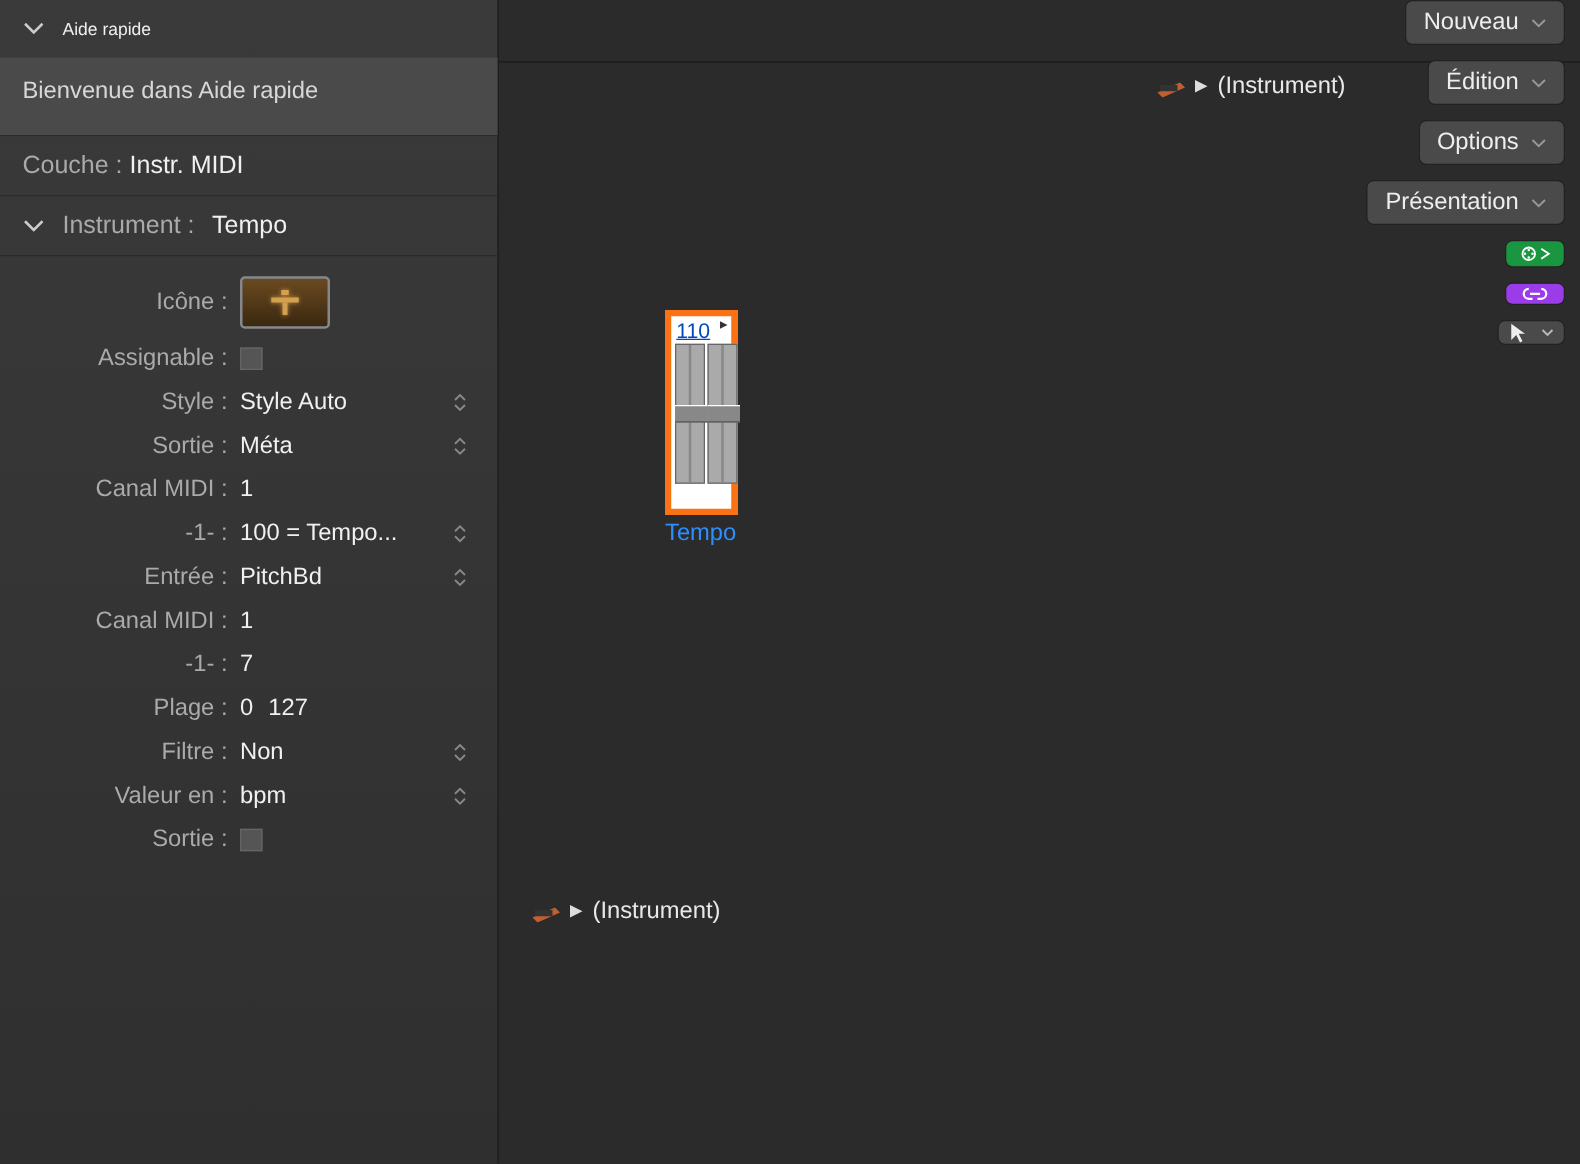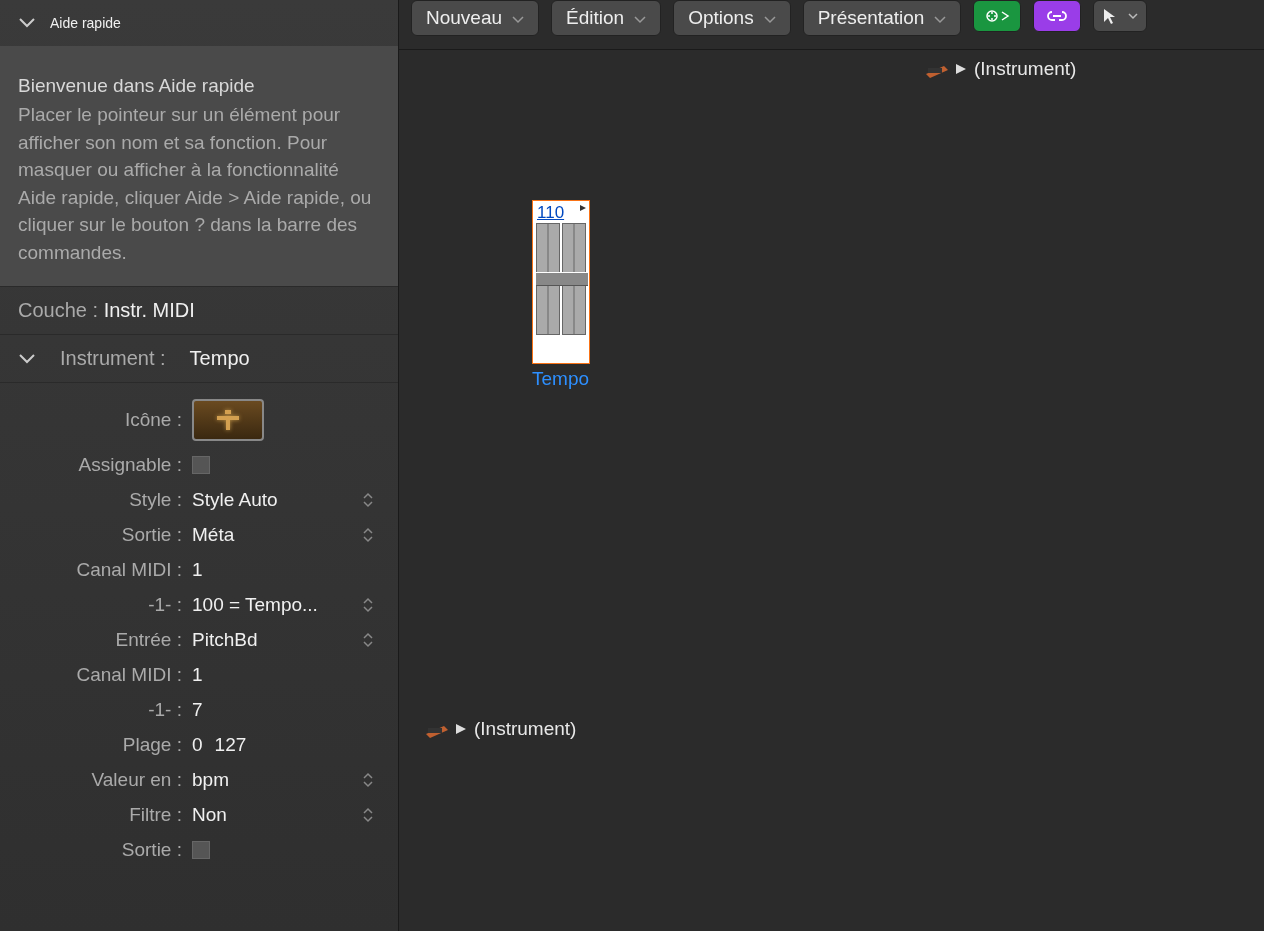--- a/index.html
+++ b/index.html
@@ -5,28 +5,28 @@
     * { box-sizing: border-box; margin: 0; padding: 0; font-family: -apple-system, "Helvetica Neue", Arial, sans-serif; }
     body { background: #2b2b2b; color: #ddd; width: 1264px; height: 931px; overflow: hidden; display: flex; }
     
     
     .sidebar { width: 399px; background: linear-gradient(to bottom, #3a3a3a 0%, #2f2f2f 100%); height: 100%; border-right: 1px solid #1a1a1a; }
     
     .help-header { display: flex; align-items: center; padding: 14px 18px; gap: 14px; }
     .chevron { width: 18px; height: 18px; display: inline-flex; align-items: center; justify-content: center; }
     .help-title { font-size: 14px; color: #f0f0f0; }
     
-    .help-body { background: #4a4a4a; padding: 29px 18px 20px; border-bottom: 1px solid #2a2a2a; }
+    .help-body { background: #4a4a4a; padding: 16px 18px 20px; border-bottom: 1px solid #2a2a2a; }
     .help-welcome { font-size: 19px; font-weight: 500; color: #d8d8d8; margin-bottom: 4px; }
     .help-text { font-size: 19px; color: #aaa; line-height: 1.45; }
     
     .layer-row { padding: 12px 18px; font-size: 20px; color: #aaa; border-bottom: 1px solid #2a2a2a; }
     .layer-row .val { color: #f0f0f0; margin-top: 40px; }
     
-    .instrument-header { display: flex; align-items: center; padding: 12px 18px; font-size: 20px; gap: 24px; border-bottom: 1px solid #2a2a2a; }
+    .instrument-header { display: flex; align-items: center; padding: 12px 18px; font-size: 20px; gap: 14px; border-bottom: 1px solid #2a2a2a; }
     .instrument-header .label { color: #aaa; }
     .instrument-header .val { color: #f0f0f0; }
     
     .props { padding-top: 10px; }
     .prop-row { display: flex; align-items: center; height: 35px; padding: 0 18px; font-size: 19px; }
     .prop-row.tall { height: 54px; }
     .prop-label { width: 174px; text-align: right; color: #aaa; padding-right: 10px; }
     .prop-value { color: #f0f0f0; flex: 1; display: flex; align-items: center; }
     .prop-value.gap { gap: 12px; }
     
@@ -34,40 +34,40 @@
     
     .icon-button { width: 72px; height: 42px; background: linear-gradient(to bottom, #6a4a20, #3a2810); border: 2px solid #888; border-radius: 4px; display: flex; align-items: center; justify-content: center; }
     .icon-button svg { filter: drop-shadow(0 0 2px rgba(255,200,100,0.6)); }
     
     .stepper { position: absolute; right: 20px; width: 16px; height: 20px; display: flex; flex-direction: column; justify-content: center; color: #777; }
     .prop-row { position: relative; }
     
     
     .main { flex: 1; background: #2b2b2b; height: 100%; position: relative; }
     
-    .toolbar { height: 50px; display: flex; align-items: flex-start; padding: 0 12px; gap: 12px; border-bottom: 1px solid #1a1a1a; }
+    .toolbar { height: 50px; display: flex; align-items: flex-end; padding: 0 12px; gap: 12px; border-bottom: 1px solid #1a1a1a; flex-direction: column; }
     .menu-btn { background: #4a4a4a; border: 1px solid #222; border-radius: 6px; padding: 6px 14px; font-size: 19px; color: #eee; display: flex; align-items: center; gap: 10px; }
     .menu-btn .chev { opacity: 0.7; }
     
     .tool-btn { width: 48px; height: 32px; border-radius: 6px; display: flex; align-items: center; justify-content: center; border: 1px solid #222; }
     .tool-green { background: #1a9640; }
     .tool-purple { background: #9a3de8; }
     .tool-gray { background: #4a4a4a; }
     .tool-gray.wide { width: 54px; justify-content: space-between; padding: 0 8px; }
     
     .canvas { position: absolute; top: 50px; left: 0; right: 0; bottom: 0; }
     
     .instrument-obj { position: absolute; display: flex; flex-direction: row; align-items: center; gap: 6px; }
     .instrument-obj .icon-wrap { display: flex; align-items: center; gap: 4px; }
     .instrument-obj .synth-icon { width: 26px; height: 18px; }
     .instrument-obj .tri-icon { width: 14px; height: 12px; fill: #ddd; }
     .instrument-obj .obj-label { font-size: 19px; color: #e8e8e8; }
     
     .tempo-obj { position: absolute; }
-    .tempo-box { width: 58px; height: 164px; background: #fff; border: 1px solid #f97316; position: relative; }
+    .tempo-box { width: 58px; height: 164px; background: #fff; border: 5px solid #f97316; position: relative; margin-top: 48px; }
     .tempo-num { position: absolute; top: 2px; left: 4px; font-size: 17px; color: #0048c0; text-decoration: underline; }
     .tempo-tri { position: absolute; top: 3px; right: 2px; }
     .fader-slot { position: absolute; top: 22px; left: 3px; width: 24px; height: 112px; background: #aaa; border: 1px solid #666; }
     .fader-slot.right { left: 29px; }
     .fader-handle { position: absolute; left: -1px; width: 26px; height: 14px; background: #888; border-top: 1px solid #fff; border-bottom: 1px solid #555; }
     .fader-line { position: absolute; left: 50%; top: 0; width: 2px; height: 100%; background: #888; transform: translateX(-50%); }
     .tempo-label { font-size: 19px; color: #2d8fff; margin-top: 4px; }
   </style>
 </head>
 <body>
@@ -77,21 +77,20 @@
     <span class="chevron">
       <svg width="16" height="10" viewBox="0 0 16 10">
           <path d="M1 1 L8 8 L15 1" stroke="#ccc" stroke-width="2" fill="none"></path>
         </svg>
     </span>
     <span class="help-title">Aide rapide</span>
   </div>
 
   <div class="help-body">
     <div class="help-welcome">Bienvenue dans Aide rapide</div>
-    <div class="help-text">Placer le pointeur sur un élément pour afficher son nom et sa fonction. Pour masquer ou afficher à la fonctionnalité Aide rapide, cliquer Aide &gt; Aide rapide, ou cliquer sur le bouton ? dans la barre des commandes.</div>
   </div>
 
   <div class="layer-row">
     <span>Couche :</span>
     <span class="val">Instr. MIDI</span>
   </div>
 
   <div class="instrument-header">
     <span class="chevron">
       <svg width="16" height="10" viewBox="0 0 16 10">
@@ -180,32 +179,32 @@
 
     <div class="prop-row">
       <span class="prop-label">Plage :</span>
       <span class="prop-value gap">
         <span>0</span>
         <span>127</span>
       </span>
     </div>
 
     <div class="prop-row">
+      <span class="prop-label">Filtre :</span>
+      <span class="prop-value">Non</span>
+      <span class="stepper">
+        <svg width="12" height="18" viewBox="0 0 12 18">
+            <path d="M2 7 L6 3 L10 7 M2 11 L6 15 L10 11" stroke="#888" stroke-width="1.5" fill="none"></path>
+          </svg>
+      </span>
+    </div>
+
+    <div class="prop-row">
       <span class="prop-label">Valeur en :</span>
       <span class="prop-value">bpm</span>
-      <span class="stepper">
-        <svg width="12" height="18" viewBox="0 0 12 18">
-            <path d="M2 7 L6 3 L10 7 M2 11 L6 15 L10 11" stroke="#888" stroke-width="1.5" fill="none"></path>
-          </svg>
-      </span>
-    </div>
-
-    <div class="prop-row">
-      <span class="prop-label">Filtre :</span>
-      <span class="prop-value">Non</span>
       <span class="stepper">
         <svg width="12" height="18" viewBox="0 0 12 18">
             <path d="M2 7 L6 3 L10 7 M2 11 L6 15 L10 11" stroke="#888" stroke-width="1.5" fill="none"></path>
           </svg>
       </span>
     </div>
 
     <div class="prop-row">
       <span class="prop-label">Sortie :</span>
       <span class="prop-value">

